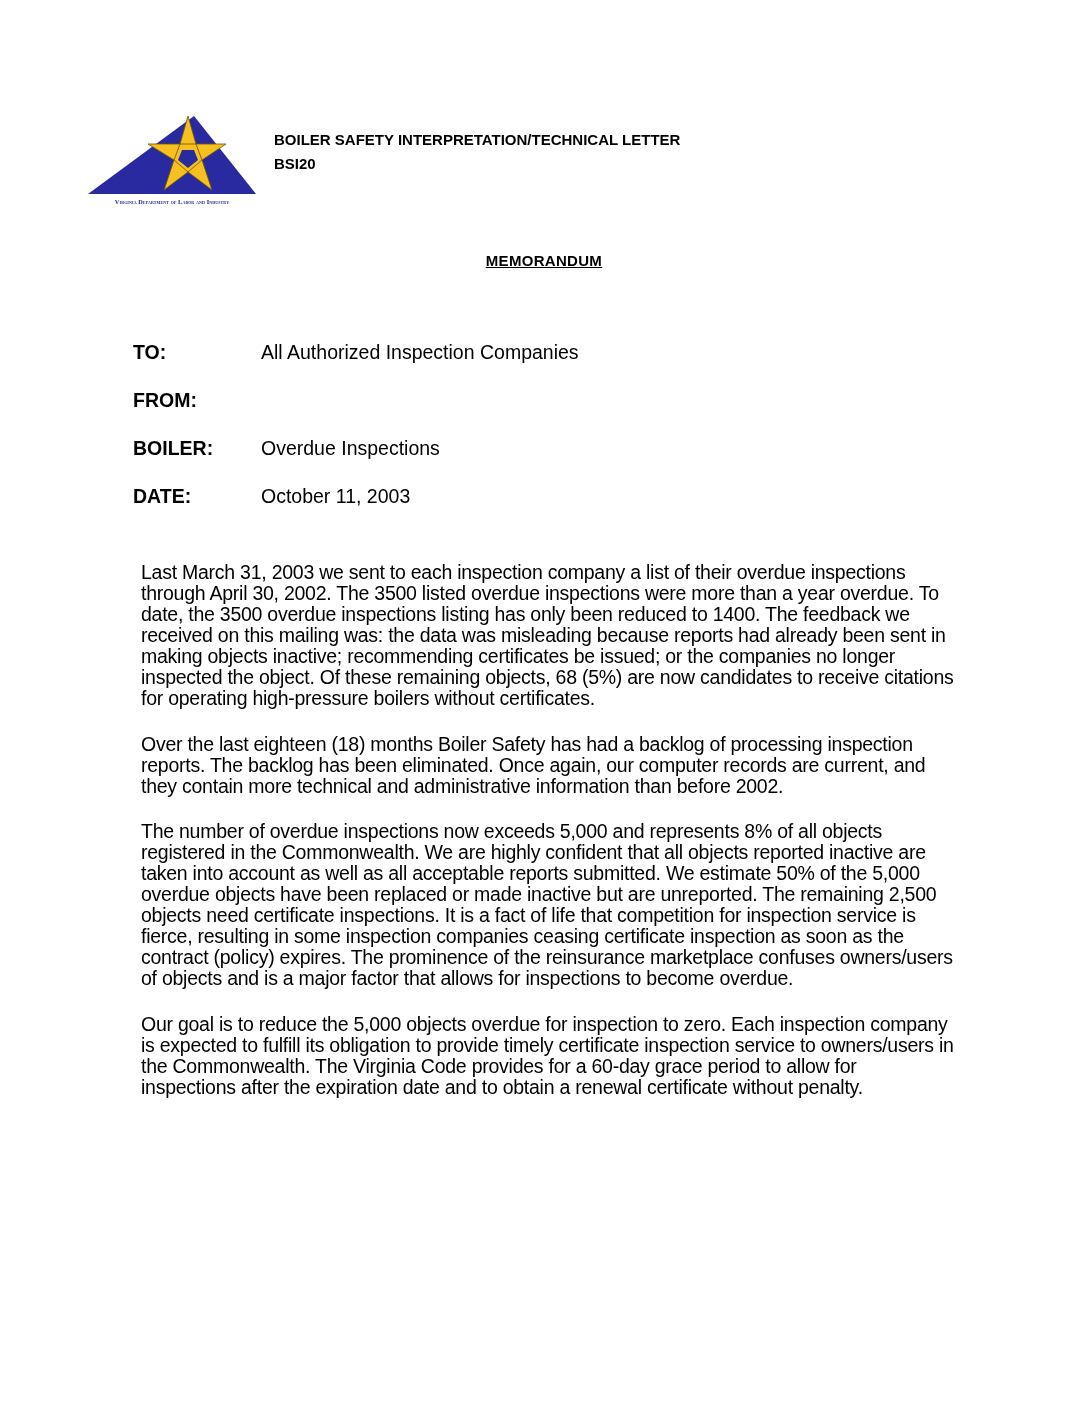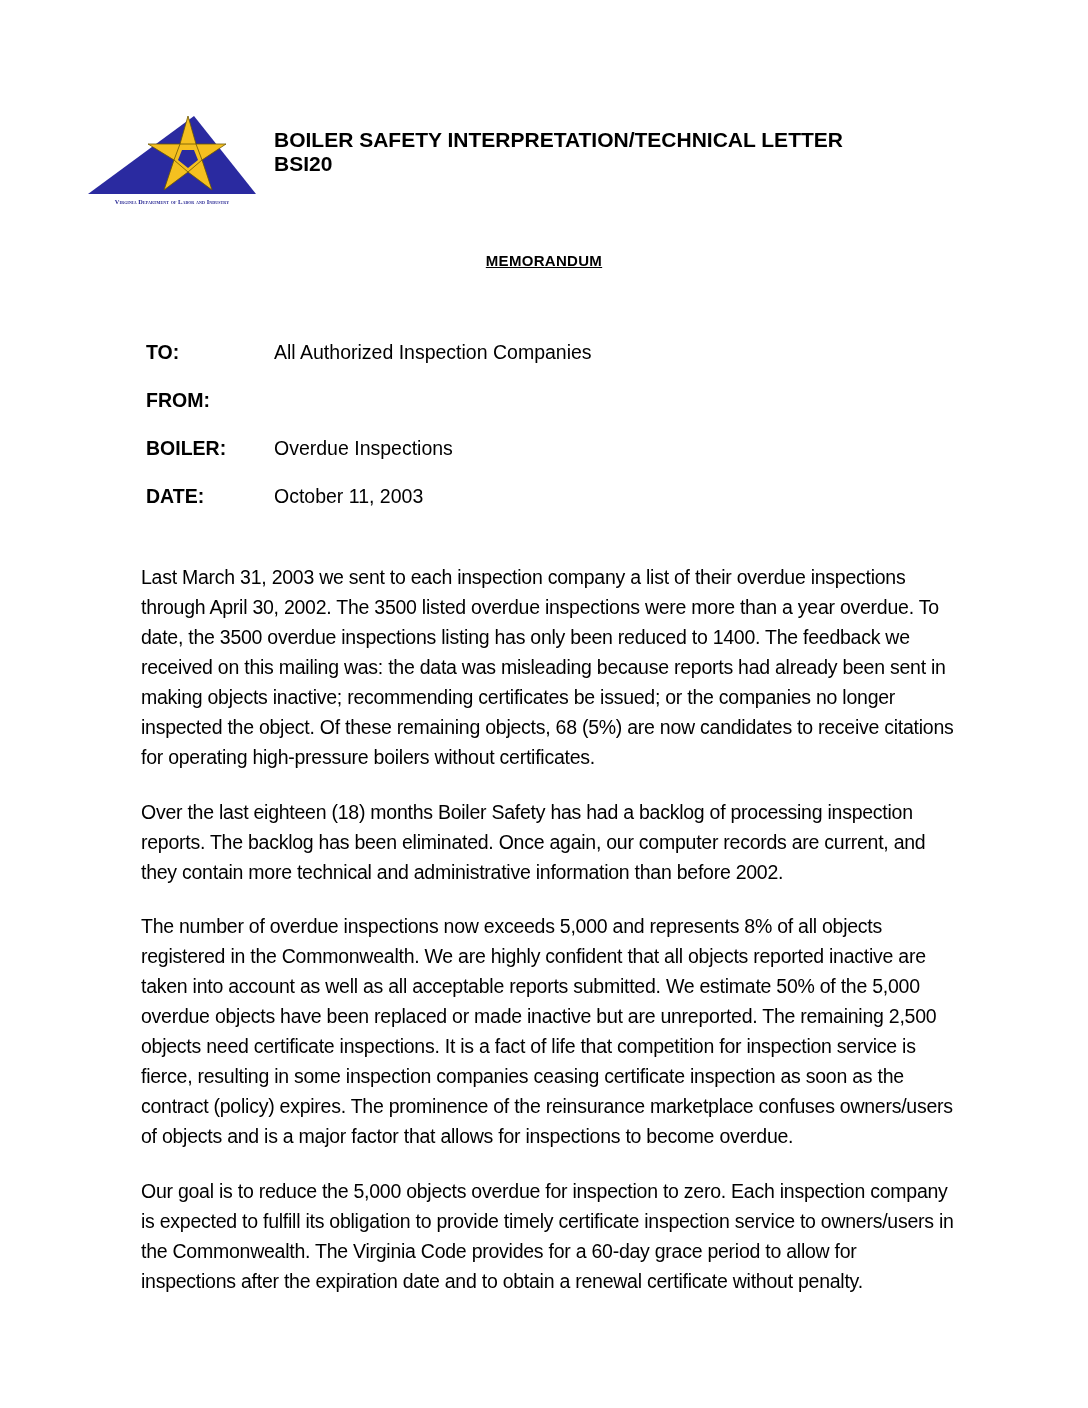--- a/index.html
+++ b/index.html
@@ -3,29 +3,29 @@
 <meta charset="utf-8">
 <style>
   html, body { margin: 0; padding: 0; background: #ffffff; }
   body { width: 1088px; height: 1408px; position: relative; overflow: hidden;
          font-family: "Liberation Sans", sans-serif; color: #000; }
   .logo { position: absolute; left: 86px; top: 114px; width: 172px; height: 98px; }
   .logo svg { display: block; }
   .logo-caption { position: absolute; left: 0; top: 84px; width: 172px; text-align: center;
          font-size: 6.3px; font-weight: bold; color: #1f1f8f; letter-spacing: 0.1px; white-space: nowrap;
          font-family: "Liberation Serif", serif; font-variant: small-caps; }
-  .header-title { position: absolute; left: 274px; top: 128px; font-size: 21px; font-weight: bold; line-height: 24px; }
+  .header-title { position: absolute; left: 274px; top: 128px; font-size: 15px; font-weight: bold; line-height: 24px; }
   .memo-title { position: absolute; left: 0; width: 1088px; top: 252px; text-align: center;
          font-size: 15px; font-weight: bold; text-decoration: underline; letter-spacing: 0.3px; }
-  .fields { position: absolute; left: 146px; top: 340px; }
+  .fields { position: absolute; left: 133px; top: 340px; }
   .field { display: flex; font-size: 19.5px; line-height: 25px; margin-bottom: 23px; }
   .field-label { width: 128px; font-weight: bold; }
   .field-value { }
   .body { position: absolute; left: 141px; top: 562px; width: 815px; }
-  .para { font-size: 19.5px; line-height: 30px; margin: 0 0 24.5px 0; letter-spacing: -0.25px; }
+  .para { font-size: 19.5px; line-height: 21px; margin: 0 0 24.5px 0; letter-spacing: -0.25px; }
 </style>
 </head>
 <body>
 
 <div class="logo">
   <svg width="172" height="84" viewBox="0 0 172 84">
     <polygon points="2,80 108,2 170,80" fill="#2a2aa0"></polygon>
     <polygon points="102,2 110,30 140,30 116,46 126,76 102,58 78,76 88,46 62,30 94,30" fill="#f5c020" stroke="#6b5500" stroke-width="0.8"></polygon>
     <polygon points="96,36 108,36 112,46 102,54 92,46" fill="#2a2aa0"></polygon>
     <path d="M94,30 L110,30 L116,46 L102,58 L88,46 Z" fill="none" stroke="#6b5500" stroke-width="0.8"></path>

